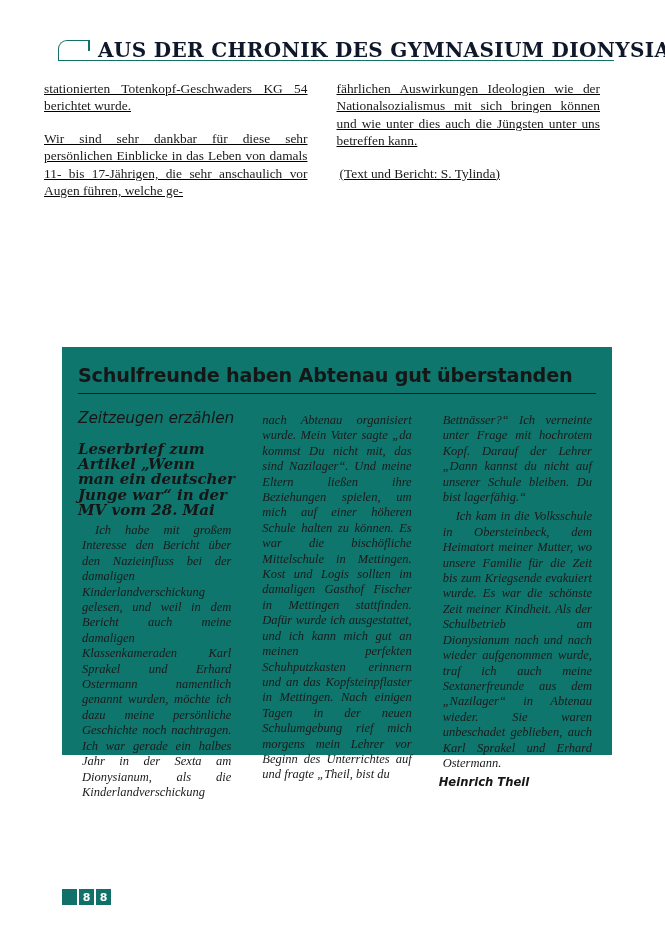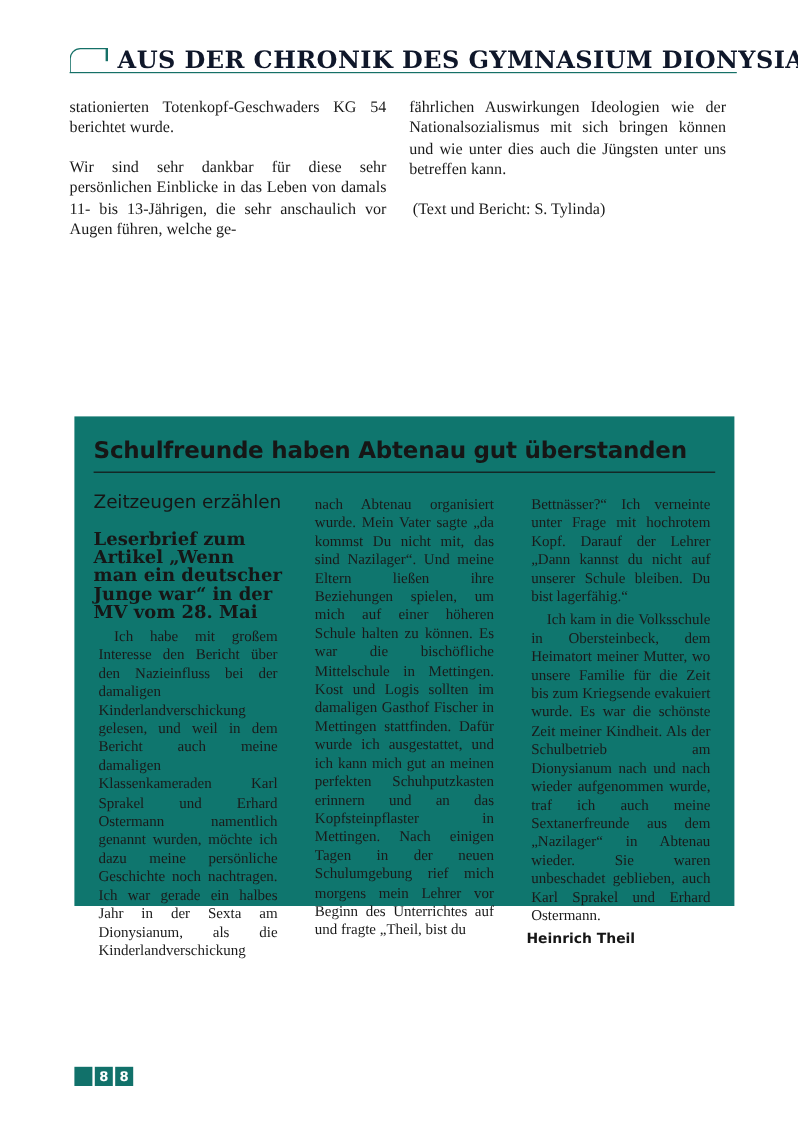--- a/index.html
+++ b/index.html
@@ -58,25 +58,26 @@
     left: 0;
     top: 22px;
     width: 556px;
     height: 1.4px;
     background: #157067;
   }
 
   
   .intro {
     position: absolute;
-    left: 58px;
+    left: 44px;
     top: 80px;
     width: 556px;
     display: flex;
-    gap: 19px;
+    gap: 29px;
+    text-decoration: underline;
   }
   .intro-col {
     width: 264px;
   }
   .intro-col p {
     margin: 0 0 15px 0;
     font-family: "Liberation Serif", serif;
     font-size: 13.4px;
     line-height: 17.4px;
     color: #1a1a1a;
@@ -114,20 +115,21 @@
     border-bottom: 1.7px solid #161616;
     white-space: nowrap;
   }
   .article-columns {
     position: absolute;
     left: 16px;
     top: 62px;
     width: 518px;
     display: flex;
     gap: 23px;
+    font-style: italic;
   }
   .art-col {
     width: 158px;
   }
   .art-subhead {
     font-family: "DejaVu Sans", sans-serif;
     font-weight: normal;
     font-size: 15.4px;
     line-height: 19px;
     color: #161616;
@@ -195,21 +197,21 @@
 <div class="page-header">
   <div class="header-bracket"></div>
   <div class="header-bracket-tick"></div>
   <div class="header-title">AUS DER CHRONIK DES GYMNASIUM DIONYSIANUM</div>
   <div class="header-rule"></div>
 </div>
 
 <div class="intro">
   <div class="intro-col">
     <p>stationierten Totenkopf-Geschwaders KG 54 berichtet wurde.</p>
-    <p class="last">Wir sind sehr dankbar für diese sehr persönlichen Einblicke in das Leben von damals 11- bis 13-Jährigen, die sehr anschaulich vor Augen führen, welche ge-</p>
+    <p class="last">Wir sind sehr dankbar für diese sehr persönlichen Einblicke in das Leben von damals 11- bis 17-Jährigen, die sehr anschaulich vor Augen führen, welche ge-</p>
   </div>
   <div class="intro-col">
     <p>fährlichen Auswirkungen Ideologien wie der Nationalsozialismus mit sich bringen können und wie unter dies auch die Jüngsten unter uns betreffen kann.</p>
     <p class="credit last">(Text und Bericht: S. Tylinda)</p>
   </div>
 </div>
 
 <div class="article-box">
   <div class="article-headline">Schulfreunde haben Abtenau gut überstanden</div>
 

